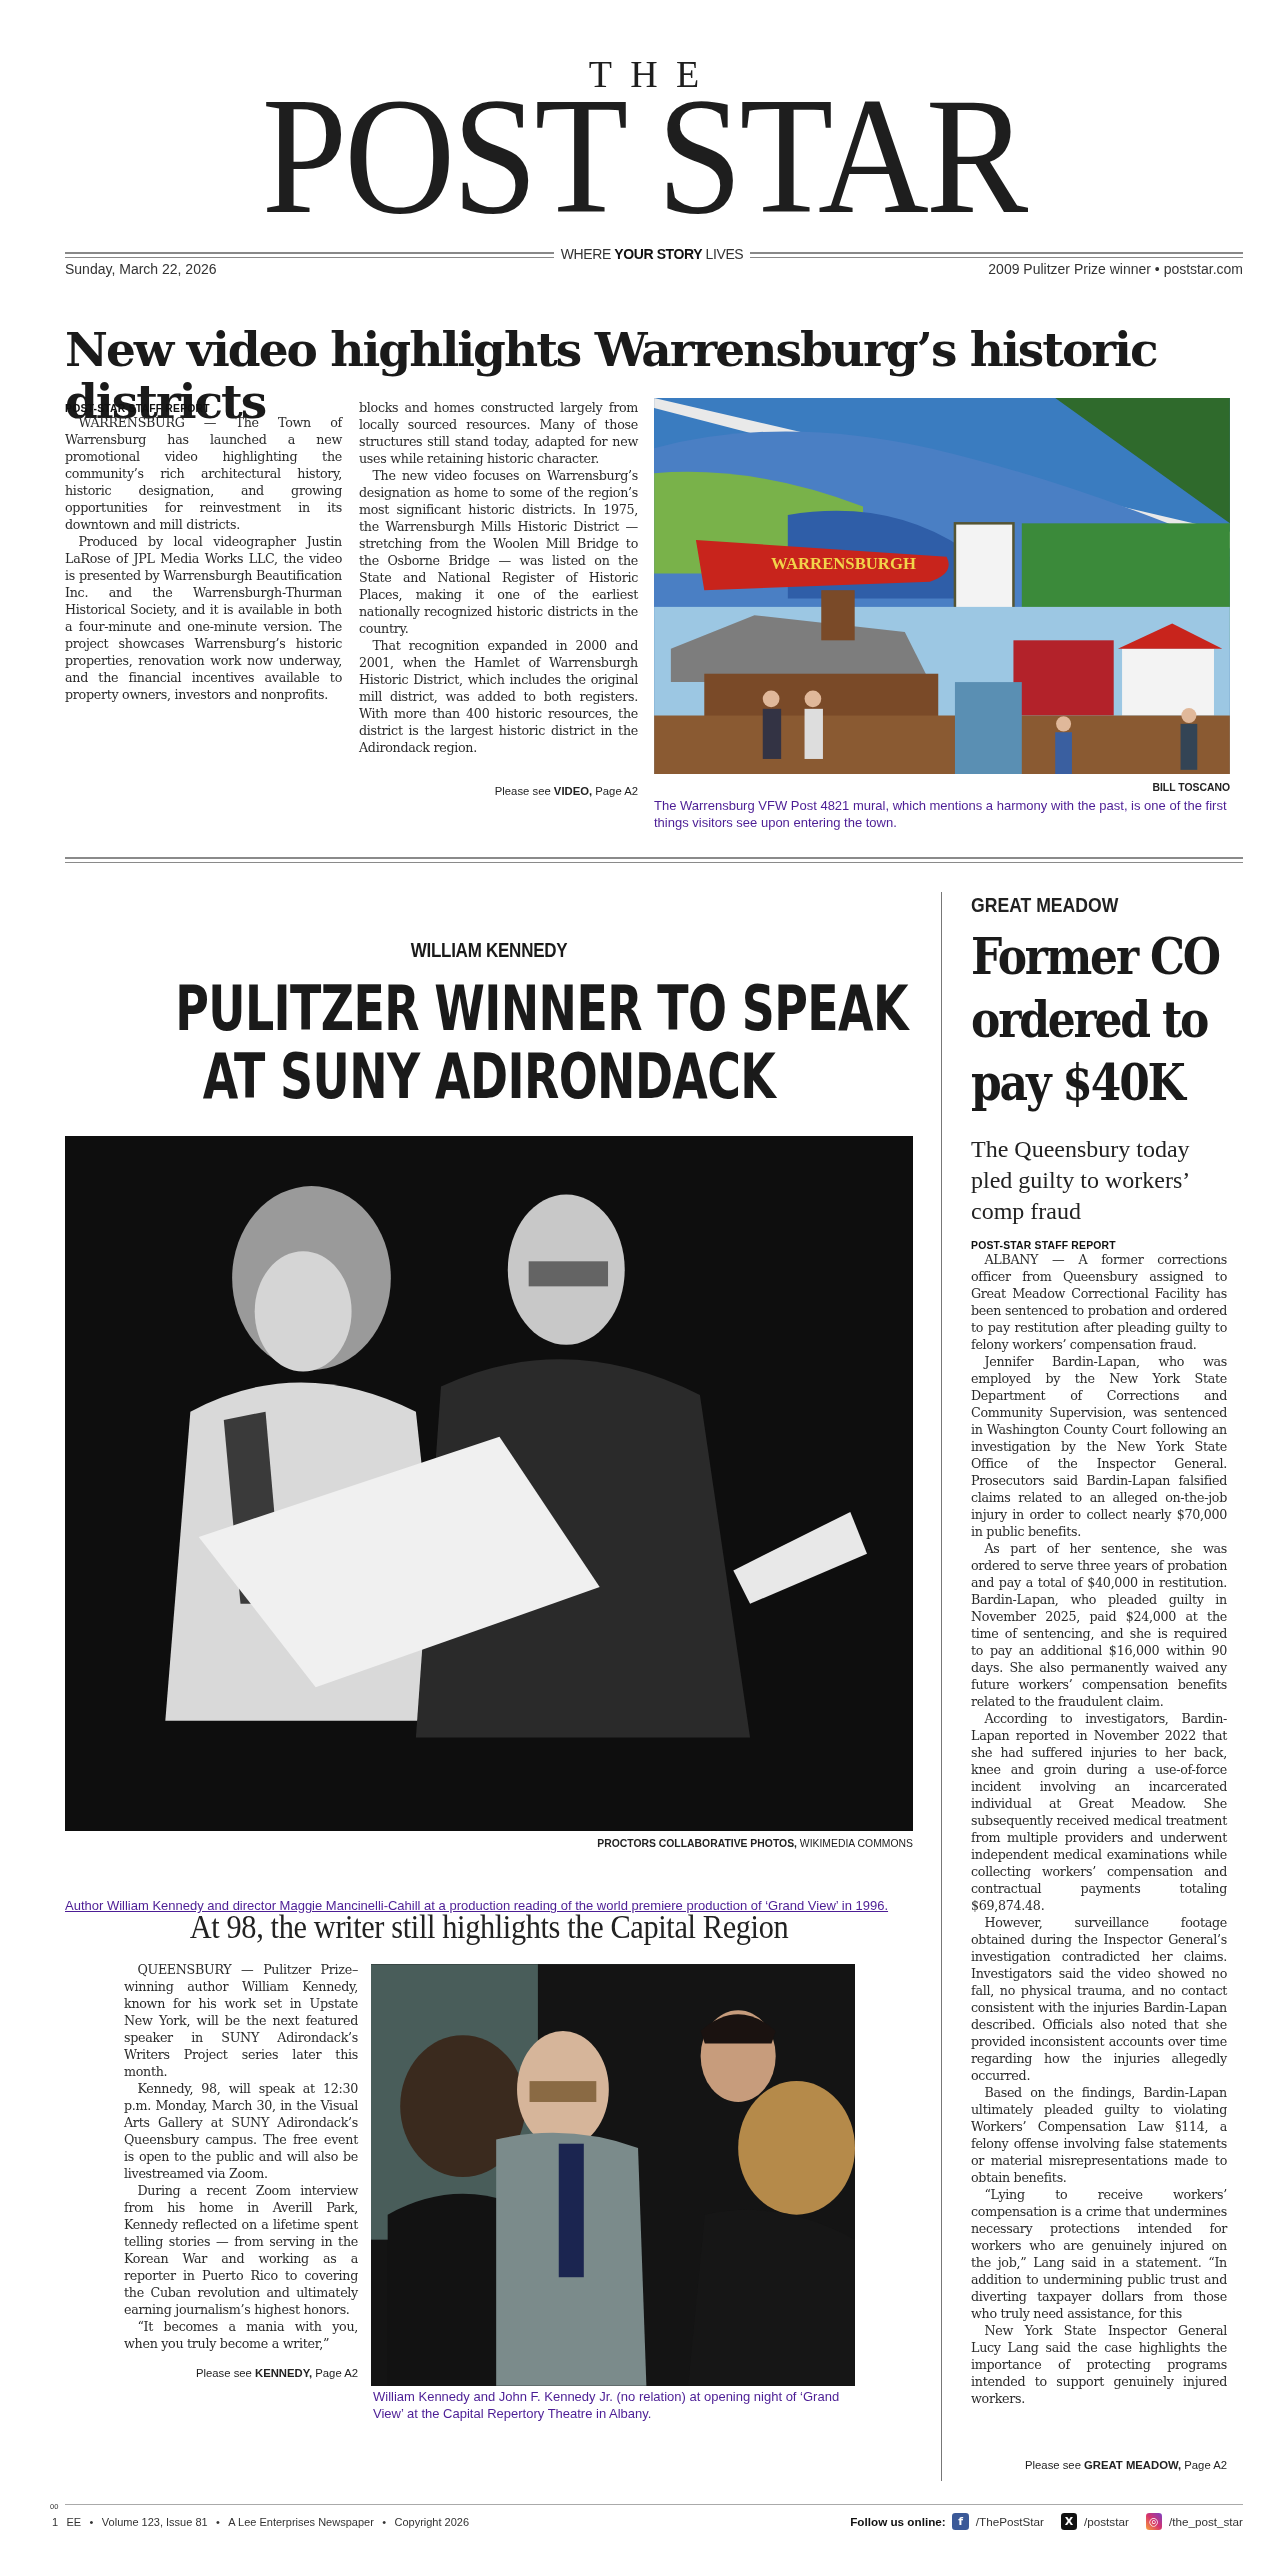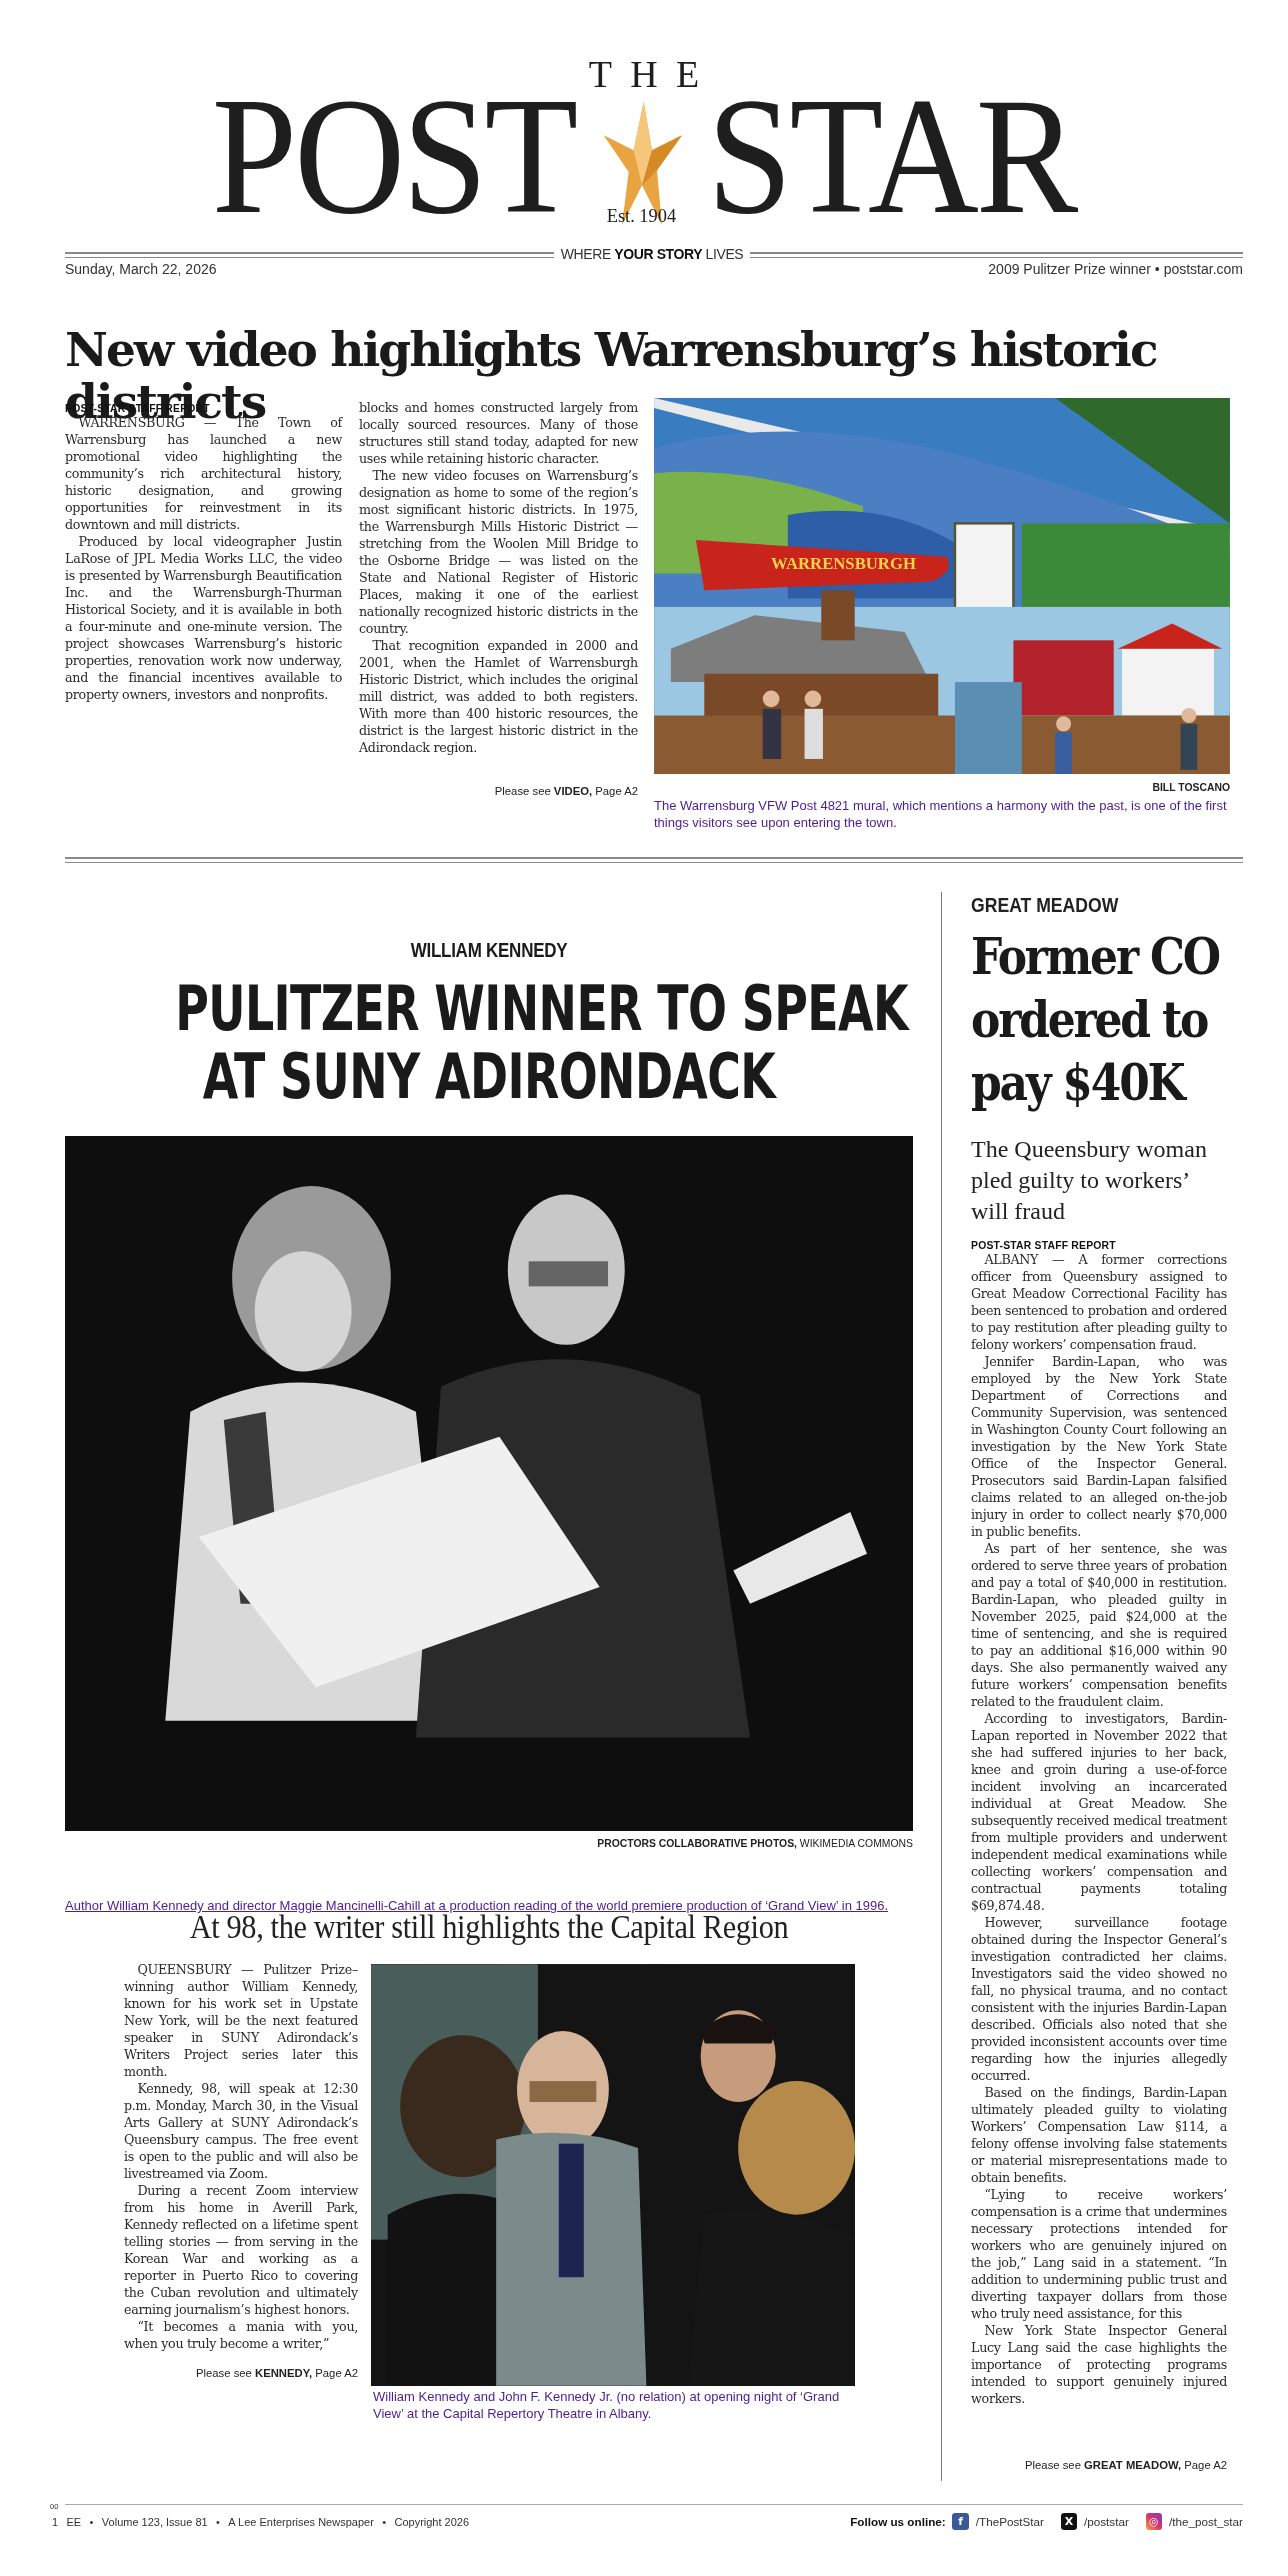--- a/index.html
+++ b/index.html
@@ -56,28 +56,20 @@
   .footer-left { top: 2516px; left: 52px; font-family: "Liberation Sans", sans-serif; font-size: 11px; color: #333; display: flex; gap: 8.4px; align-items: center; }
   .footer-right { top: 2513px; right: 45px; font-family: "Liberation Sans", sans-serif; font-size: 11.7px; color: #333; display: flex; gap: 6.7px; align-items: center; }
   .sicon { width: 16.7px; height: 16.7px; border-radius: 3.3px; display: inline-flex; align-items: center; justify-content: center; color: #fff; font-weight: 700; font-size: 11px; font-family: "DejaVu Sans", sans-serif; }
 </style>
 </head>
 <body>
 
 <div class="abs mast-the">THE</div>
 <div class="abs mast-main">
   <span class="mast-word">POST</span>
-  <span class="mast-star">
-    <svg width="84" height="125" viewBox="0 0 100 150">
-      <polygon points="52,0 62,58 98,40 68,82 74,148 50,100 26,148 34,84 4,40 40,58" fill="#E8A440"></polygon>
-      <polygon points="52,0 62,58 50,100 40,58" fill="#F6C77A"></polygon>
-      <polygon points="98,40 68,82 50,100 62,58" fill="#D58A26"></polygon>
-    </svg>
-    <span class="mast-est">Est. 1904</span>
-  </span>
   <span class="mast-word">STAR</span>
 </div>
 
 <div class="abs rule-band">
     <div class="l1"></div>
     <div class="l2"></div>
   </div>
 <div class="abs tagline">
   <span class="wrap"><span>WHERE </span><b>YOUR STORY</b><span> LIVES</span></span>
 </div>
@@ -191,21 +183,21 @@
     <path d="M395,80 Q440,40 485,80 L480,95 L400,95 Z" fill="#1a1210"></path>
     <ellipse cx="510" cy="220" rx="70" ry="80" fill="#b58a4a"></ellipse>
     <path d="M400,300 Q490,280 580,330 L580,505 L380,505 Z" fill="#161616"></path>
   </svg>
 </div>
 <div class="abs caption" style="top:2389px; left:373px; width:493px;">William Kennedy and John F. Kennedy Jr. (no relation) at opening night of ‘Grand View’ at the Capital Repertory Theatre in Albany.</div>
 
 <div class="abs vrule"></div>
 <div class="abs sidebar-kicker">GREAT MEADOW</div>
 <h2 class="abs sidebar-head">Former CO ordered to pay $40K</h2>
-<div class="abs sidebar-dek">The Queensbury woman pled guilty to workers’ will fraud</div>
+<div class="abs sidebar-dek">The Queensbury today pled guilty to workers’ comp fraud</div>
 <div class="abs" style="top:1240px; left:971px; width:256px;">
   <div class="byline">POST-STAR STAFF REPORT</div>
   <div class="body-col">
     <p>ALBANY — A former corrections officer from Queensbury assigned to Great Meadow Correctional Facility has been sentenced to probation and ordered to pay restitution after pleading guilty to felony workers’ compensation fraud.</p>
     <p>Jennifer Bardin-Lapan, who was employed by the New York State Department of Corrections and Community Supervision, was sentenced in Washington County Court following an investigation by the New York State Office of the Inspector General. Prosecutors said Bardin-Lapan falsified claims related to an alleged on-the-job injury in order to collect nearly $70,000 in public benefits.</p>
     <p>As part of her sentence, she was ordered to serve three years of probation and pay a total of $40,000 in restitution. Bardin-Lapan, who pleaded guilty in November 2025, paid $24,000 at the time of sentencing, and she is required to pay an additional $16,000 within 90 days. She also permanently waived any future workers’ compensation benefits related to the fraudulent claim.</p>
     <p>According to investigators, Bardin-Lapan reported in November 2022 that she had suffered injuries to her back, knee and groin during a use-of-force incident involving an incarcerated individual at Great Meadow. She subsequently received medical treatment from multiple providers and underwent independent medical examinations while collecting workers’ compensation and contractual payments totaling $69,874.48.</p>
     <p>However, surveillance footage obtained during the Inspector General’s investigation contradicted her claims. Investigators said the video showed no fall, no physical trauma, and no contact consistent with the injuries Bardin-Lapan described. Officials also noted that she provided inconsistent accounts over time regarding how the injuries allegedly occurred.</p>
     <p>Based on the findings, Bardin-Lapan ultimately pleaded guilty to violating Workers’ Compensation Law §114, a felony offense involving false statements or material misrepresentations made to obtain benefits.</p>
     <p>“Lying to receive workers’ compensation is a crime that undermines necessary protections intended for workers who are genuinely injured on the job,” Lang said in a statement. “In addition to undermining public trust and diverting taxpayer dollars from those who truly need assistance, for this</p>

